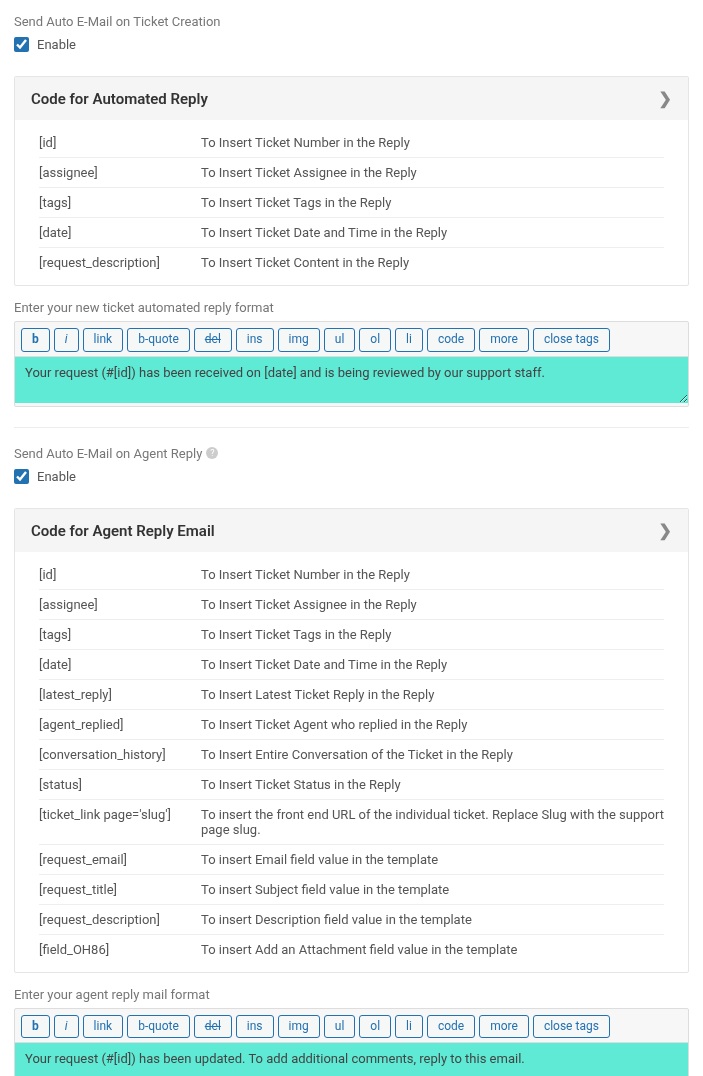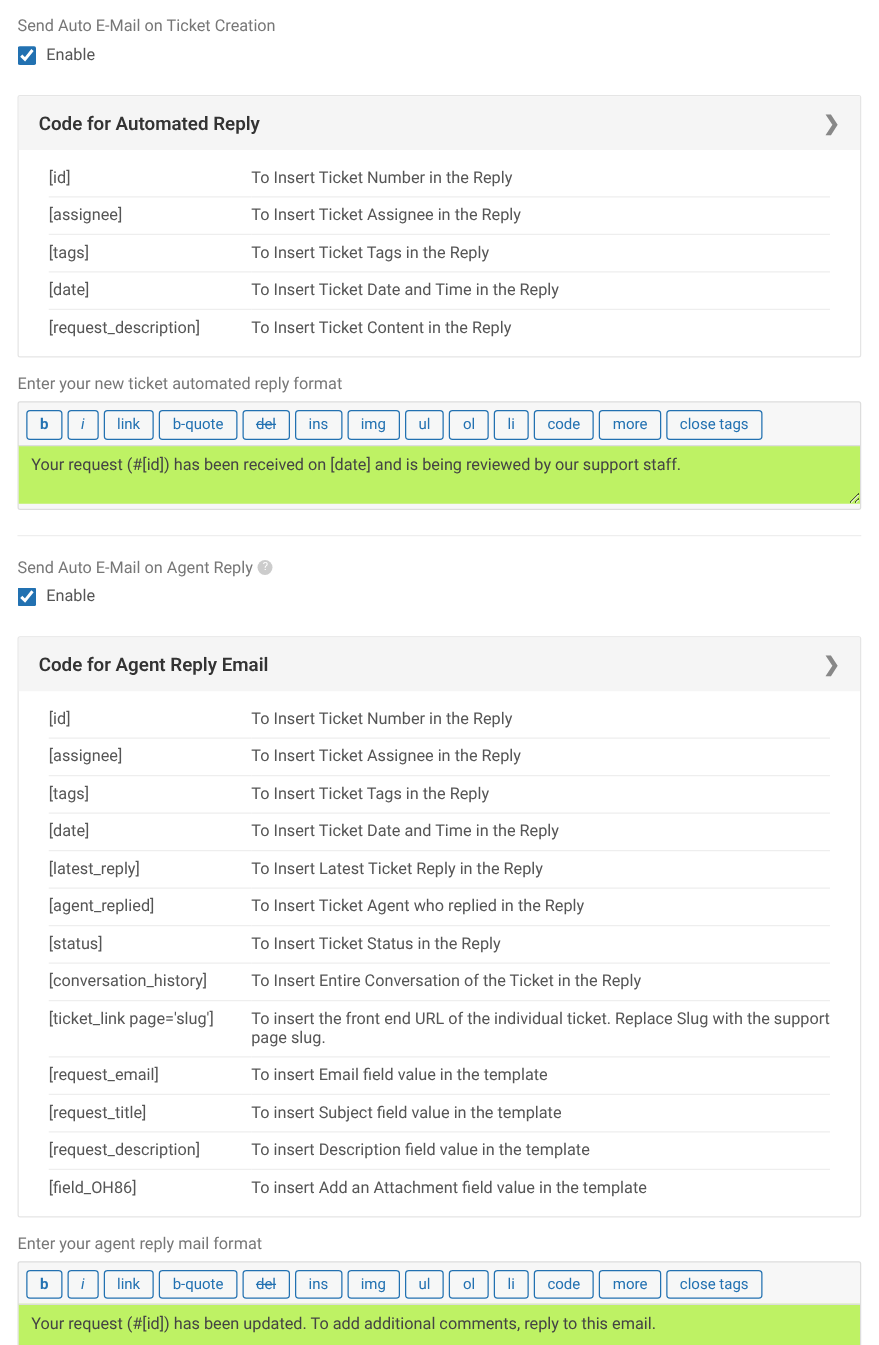--- a/index.html
+++ b/index.html
@@ -108,21 +108,21 @@
     font-family: inherit;
   }
   .tbtn.bold { font-weight: bold; }
   .tbtn.italic { font-style: italic; }
   .tbtn.under { }
   .tbtn.strike { text-decoration: line-through; }
   .editor textarea {
     width: 100%;
     border: none;
     border-top: 1px solid #ddd;
-    background: #bef264;
+    background: #5eead4;
     padding: 8px 10px;
     font-size: 13px;
     color: #444;
     resize: vertical;
     font-family: inherit;
     min-height: 38px;
     outline: none;
   }
   hr.div {
     border: none;
@@ -226,26 +226,26 @@
         </tr>
         <tr>
           <td>[latest_reply]</td>
           <td>To Insert Latest Ticket Reply in the Reply</td>
         </tr>
         <tr>
           <td>[agent_replied]</td>
           <td>To Insert Ticket Agent who replied in the Reply</td>
         </tr>
         <tr>
+          <td>[conversation_history]</td>
+          <td>To Insert Entire Conversation of the Ticket in the Reply</td>
+        </tr>
+        <tr>
           <td>[status]</td>
           <td>To Insert Ticket Status in the Reply</td>
-        </tr>
-        <tr>
-          <td>[conversation_history]</td>
-          <td>To Insert Entire Conversation of the Ticket in the Reply</td>
         </tr>
         <tr>
           <td>[ticket_link page='slug']</td>
           <td>To insert the front end URL of the individual ticket. Replace Slug with the support page slug.</td>
         </tr>
         <tr>
           <td>[request_email]</td>
           <td>To insert Email field value in the template</td>
         </tr>
         <tr>

